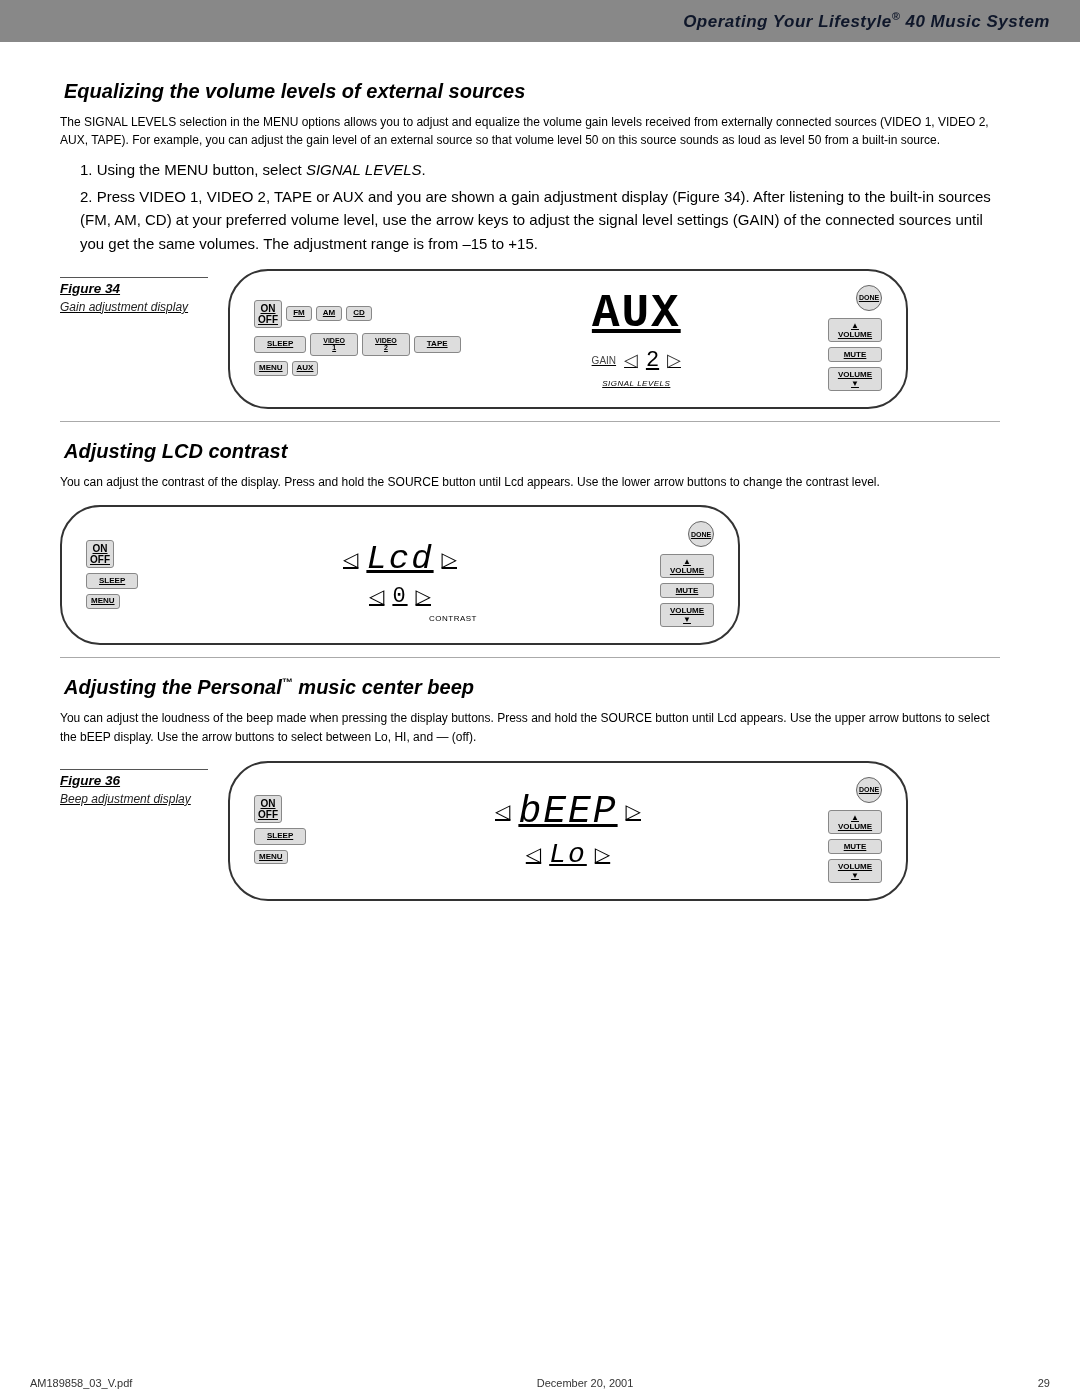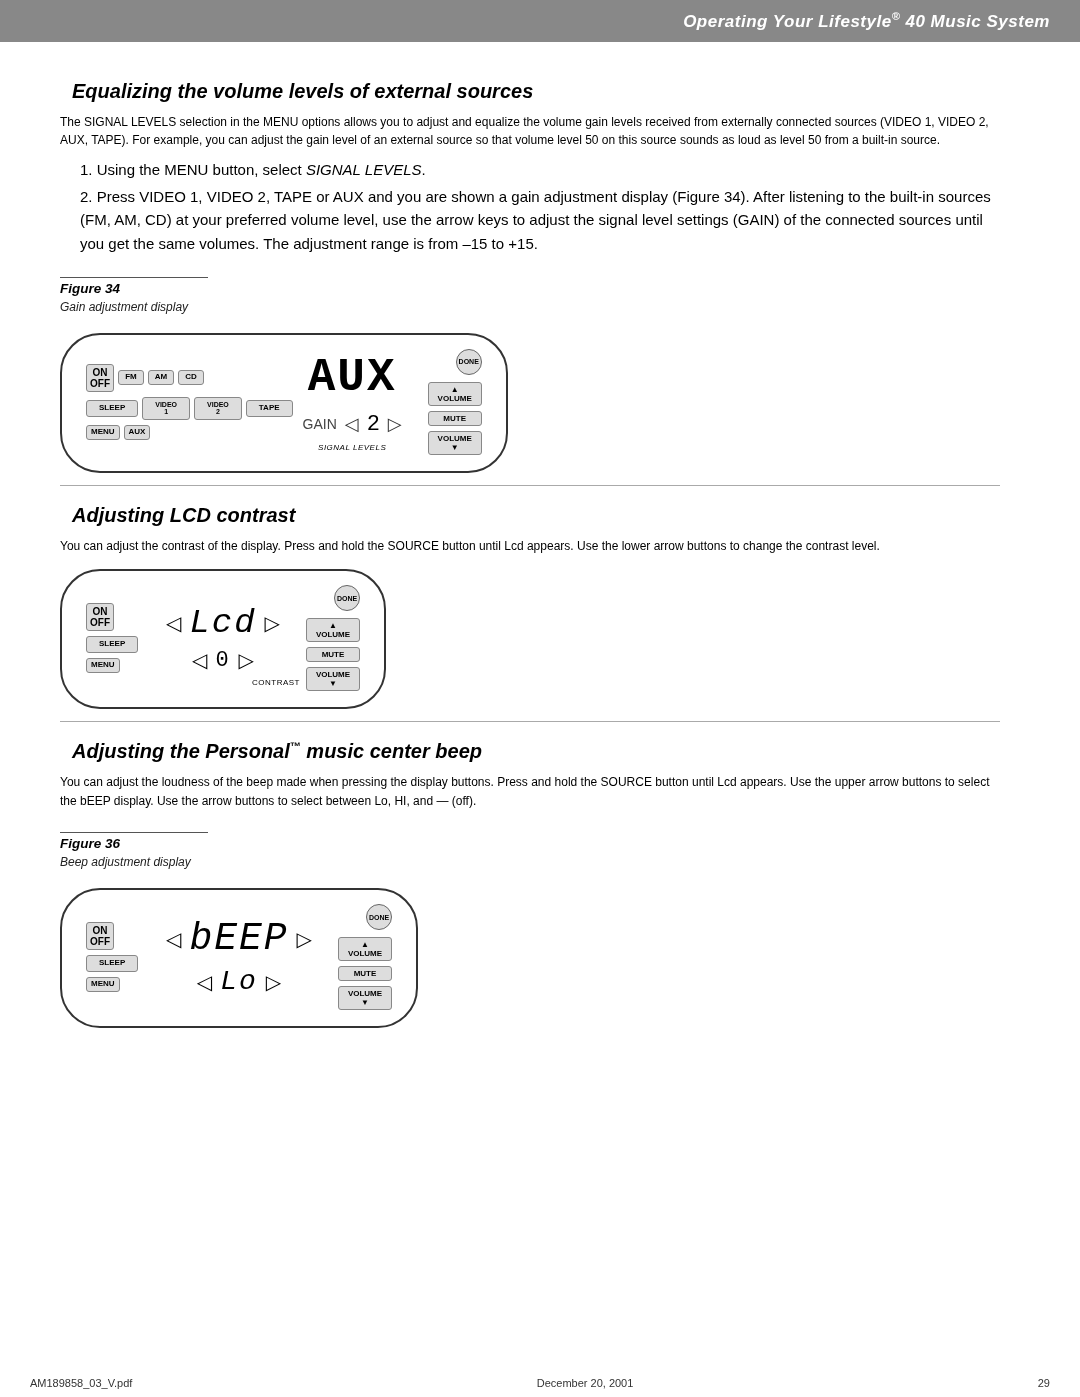--- a/index.html
+++ b/index.html
@@ -15,59 +15,60 @@
 
     
     .header {
       background: #888;
       padding: 10px 30px;
       text-align: right;
     }
     .header-title {
       font-style: italic;
       font-weight: bold;
-      color: #ffffff;
+      color: #0f172a;
       font-size: 17px;
       letter-spacing: 0.5px;
     }
 
     
     .content {
       padding: 20px 80px 20px 60px;
     }
 
     
     .section-title {
       font-style: italic;
       font-weight: bold;
       font-size: 20px;
-      margin: 18px 0 10px 12px;
+      margin: 18px 0 10px 4px;
     }
 
     .section-body {
       font-size: 12px;
       line-height: 1.55;
       margin-left: 0;
       margin-bottom: 8px;
     }
 
     .list-item {
       font-size: 15px;
       line-height: 1.55;
       margin-left: 20px;
       margin-bottom: 4px;
     }
 
     
     .figure-row {
       display: flex;
-      flex-direction: column;
+      flex-direction: row;
       align-items: flex-start;
       margin: 14px 0 10px 0;
-      gap: 17px;
+      gap: 8px;
+      text-decoration: underline;
     }
 
     .figure-label-col {
       width: 160px;
       min-width: 160px;
       padding-right: 12px;
       padding-top: 8px;
     }
     .figure-label-col .fig-title {
       font-weight: bold;
@@ -327,21 +328,21 @@
             </div>
             <div class="btn-row">
               <div class="small-btn">MENU</div>
               <div class="small-btn">AUX</div>
             </div>
           </div>
 
           <div class="center-display">
             <div class="display-main-text" style="font-size:46px; font-family:'Courier New',monospace; font-weight:bold;">AUX</div>
             <div class="display-sub-row" style="display:flex;align-items:center;gap:8px;margin-top:4px;">
-              <span style="font-size:14px;color:#444;">GAIN</span>
+              <span style="font-size:10px;color:#444;">GAIN</span>
               <span class="arrow-left" style="font-size:18px;">◁</span>
               <span style="font-size:22px;font-family:'Courier New',monospace;">2</span>
               <span class="arrow-right" style="font-size:18px;">▷</span>
             </div>
             <div style="font-size:8px;font-style:italic;margin-top:6px;letter-spacing:0.5px;">SIGNAL LEVELS</div>
           </div>
 
           <div class="right-buttons">
             <div class="right-col-stack">
               <div style="display:flex;flex-direction:column;align-items:flex-end;gap:5px;">

